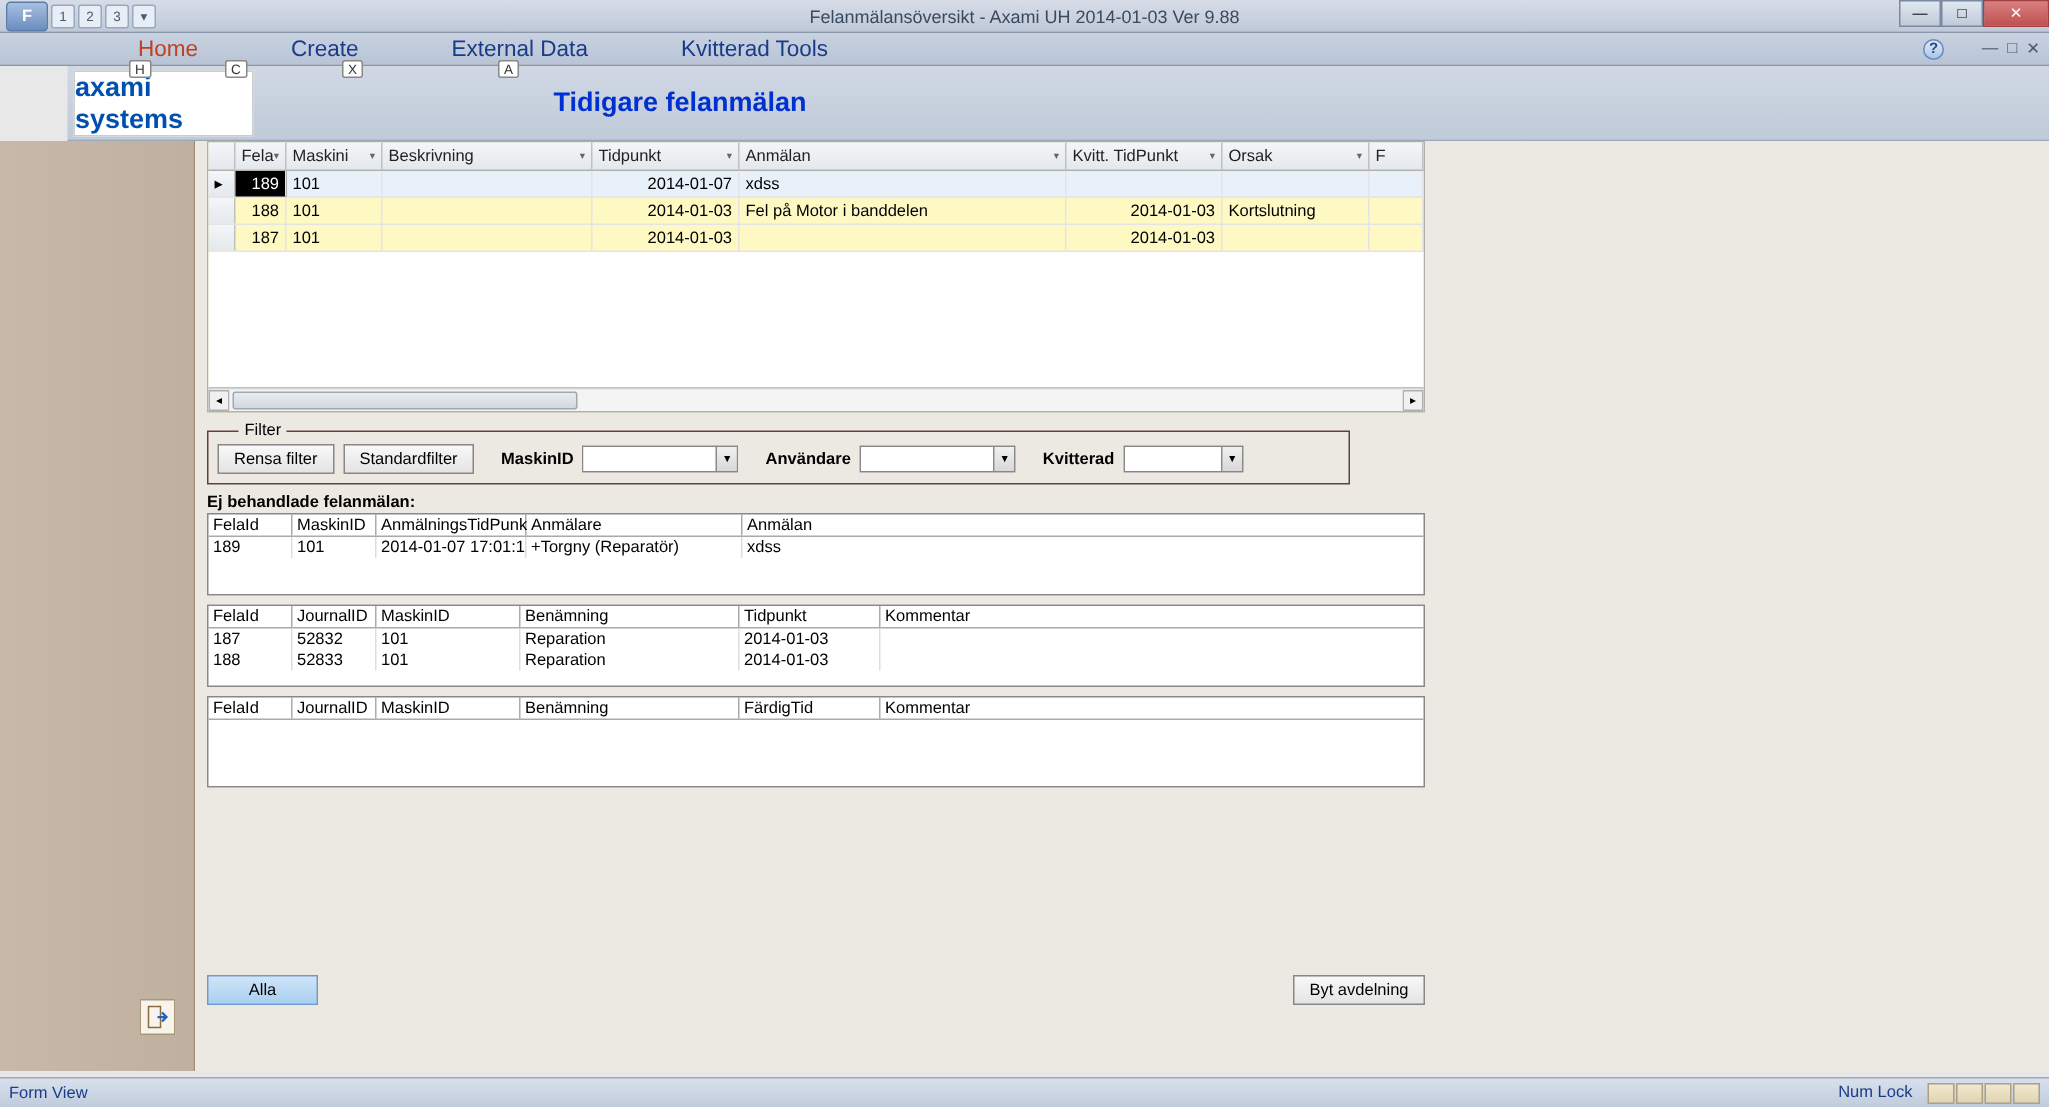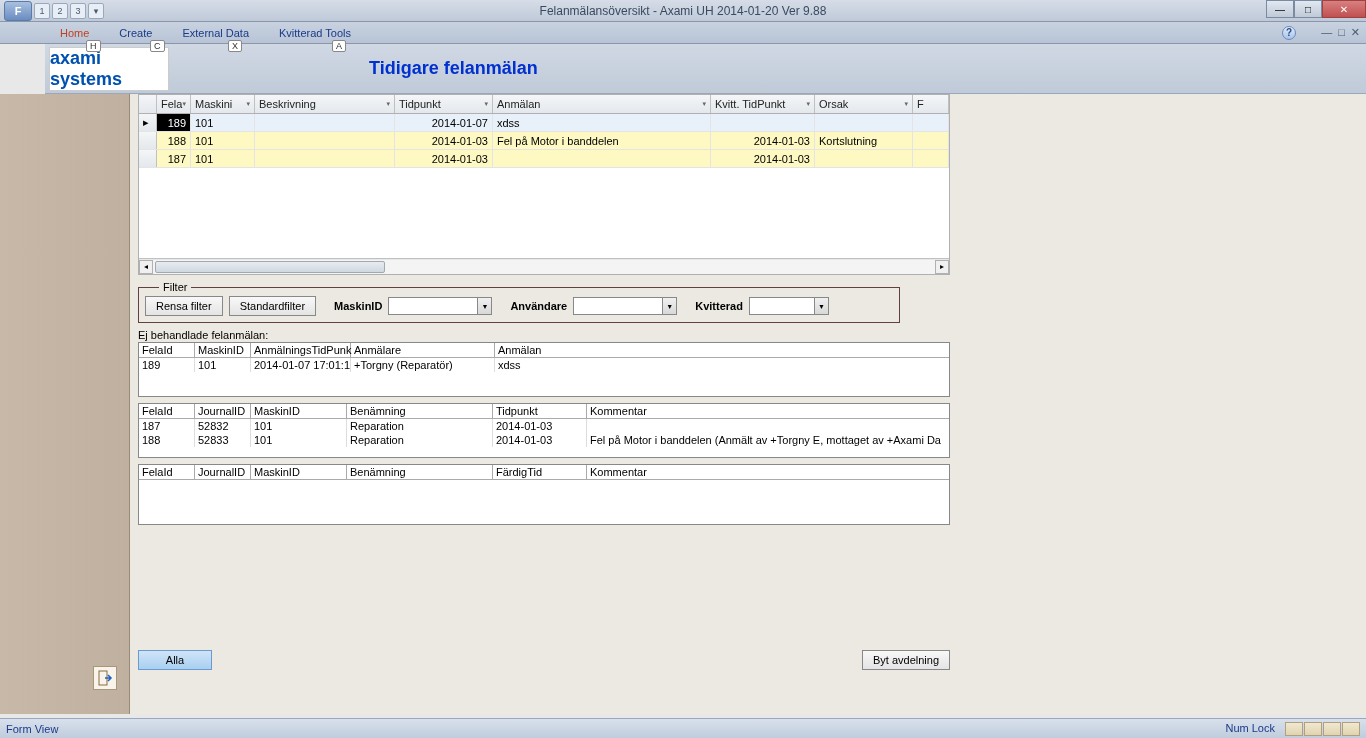--- a/index.html
+++ b/index.html
@@ -11,21 +11,21 @@
 .office-btn { width: 28px; height: 20px; background: linear-gradient(#a8c0e0,#6a8cc0); border: 1px solid #5a7aa8; border-radius: 3px; display: flex; align-items: center; justify-content: center; color: #fff; font-weight: bold; font-size: 12px; }
 .qat-btn { width: 16px; height: 16px; background: #e8eef6; border: 1px solid #9aa8bc; border-radius: 2px; display: flex; align-items: center; justify-content: center; font-size: 9px; color: #4a5a70; }
 .title-text { position: absolute; left: 50%; transform: translateX(-50%); color: #3a4a60; font-size: 12px; }
 .win-controls { position: absolute; right: 0; top: 0; display: flex; }
 .win-btn { width: 28px; height: 18px; border: 1px solid #7a8aa0; background: linear-gradient(#e0e8f0,#c0cad8); display: flex; align-items: center; justify-content: center; font-size: 10px; }
 .win-btn.close { width: 44px; background: linear-gradient(#d98080,#c05050); color: #fff; border-color: #a04040; }
 .win-btn.close::before { content: "✕"; }
 
 
 .ribbon-tabs { height: 22px; background: linear-gradient(#c8d2e0,#b8c4d6); display: flex; align-items: center; padding-left: 60px; gap: 30px; position: relative; border-bottom: 1px solid #8a97ab; }
-.ribbon-tab { color: #1a3a8a; font-size: 11px; cursor: pointer; }
+.ribbon-tab { color: #1a3a8a; font-size: 15px; cursor: pointer; margin-left: 32px; }
 .ribbon-tab.home { color: #c04020; }
 .keytip { position: absolute; background: #fff; border: 1px solid #888; padding: 0 3px; font-size: 9px; color: #333; border-radius: 2px; }
 .help-btn { position: absolute; right: 70px; width: 14px; height: 14px; border: 1px solid #6a8ac0; border-radius: 50%; background: linear-gradient(#e0ecf8,#a8c4e8); color: #2a4a8a; font-weight: bold; display: flex; align-items: center; justify-content: center; font-size: 10px; }
 .mini-controls { position: absolute; right: 6px; display: flex; gap: 6px; font-size: 10px; color: #4a5a70; }
 
 
 .header-band { height: 50px; background: linear-gradient(#d0d8e4,#c0cad8); display: flex; align-items: center; border-bottom: 1px solid #9aa8bc; margin-left: 45px; }
 .logo-box { width: 120px; height: 44px; background: #fff; margin: 2px 0 2px 4px; display: flex; align-items: center; justify-content: center; border: 1px solid #ccc; }
 .logo-text { color: #0050b0; font-size: 18px; font-weight: bold; font-family: Arial; }
 .page-title { color: #0030d0; font-size: 18px; font-weight: bold; margin-left: 200px; }
@@ -60,21 +60,21 @@
 .filter-row { display: flex; align-items: center; gap: 6px; }
 .btn { background: linear-gradient(#f8f8f8,#e4e4e4); border: 1px solid #888; padding: 3px 10px; font-size: 11px; cursor: pointer; }
 .btn.blue { background: linear-gradient(#d0e4f8,#a8d0f0); border-color: #6a9ad0; }
 .fl-label { font-weight: bold; font-size: 11px; margin-left: 12px; }
 .combo { display: inline-flex; border: 1px solid #888; background: #fff; height: 18px; }
 .combo input { border: none; width: 88px; padding: 0 2px; }
 .combo .cbtn { width: 14px; background: linear-gradient(#f0f0f0,#d8d8d8); border-left: 1px solid #888; display: flex; align-items: center; justify-content: center; font-size: 7px; }
 
 
 .section { margin: 6px 0 0 8px; width: 812px; }
-.section-title { font-weight: normal; font-size: 11px; margin-bottom: 1px; }
+.section-title { font-weight: bold; font-size: 11px; margin-bottom: 1px; }
 .sub-table { border: 1px solid #888; background: #fff; }
 .st-header { display: flex; border-bottom: 1px solid #aaa; }
 .sth { border-right: 1px solid #aaa; padding: 1px 3px; font-size: 11px; }
 .st-row { display: flex; }
 .stc { border-right: 1px solid #ddd; padding: 1px 3px; font-size: 11px; overflow: hidden; white-space: nowrap; }
 .st-body { min-height: 16px; }
 
 
 .bottom-row { position: absolute; bottom: 44px; left: 8px; width: 812px; display: flex; justify-content: space-between; }
 
@@ -92,21 +92,21 @@
 <div class="titlebar">
   <div class="qat">
     <div class="office-btn">
         <span>F</span>
       </div>
     <div class="qat-btn">1</div>
     <div class="qat-btn">2</div>
     <div class="qat-btn">3</div>
     <div class="qat-btn">▾</div>
   </div>
-  <div class="title-text">Felanmälansöversikt - Axami UH 2014-01-20 Ver 9.88</div>
+  <div class="title-text">Felanmälansöversikt - Axami UH 2014-01-03 Ver 9.88</div>
   <div class="win-controls">
     <div class="win-btn">—</div>
     <div class="win-btn">□</div>
     <div class="win-btn close"></div>
   </div>
 </div>
 
 <div class="ribbon-tabs">
   <span class="ribbon-tab home">Home</span>
   <span class="ribbon-tab">Create</span>
@@ -290,21 +290,20 @@
             <div class="stc" style="width:146px">Reparation</div>
             <div class="stc" style="width:94px">2014-01-03</div>
             <div class="stc" style="flex:1;border-right:none"></div>
           </div>
           <div class="st-row">
             <div class="stc" style="width:56px">188</div>
             <div class="stc" style="width:56px">52833</div>
             <div class="stc" style="width:96px">101</div>
             <div class="stc" style="width:146px">Reparation</div>
             <div class="stc" style="width:94px">2014-01-03</div>
-            <div class="stc" style="flex:1;border-right:none">Fel på Motor i banddelen (Anmält av   +Torgny     E, mottaget av   +Axami Da</div>
           </div>
           <div style="height:10px"></div>
         </div>
       </div>
     </div>
 
     <div class="section">
       <div class="sub-table">
         <div class="st-header">
           <div class="sth" style="width:56px">FelaId</div>

